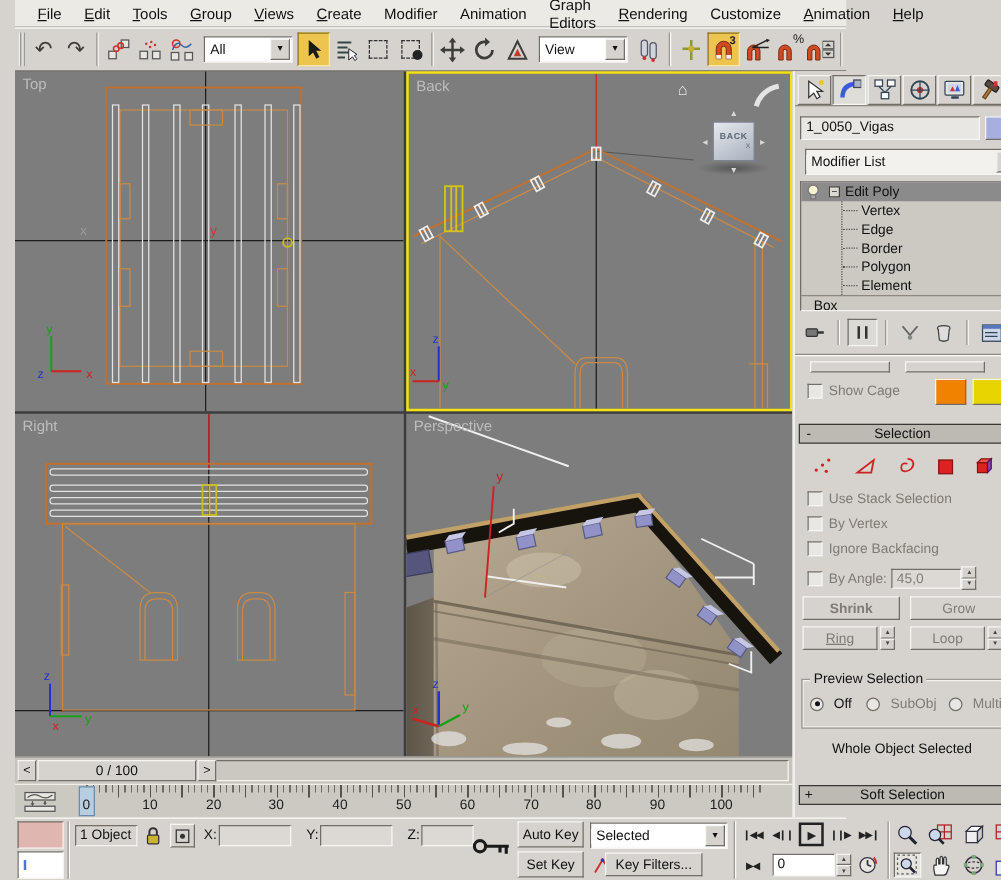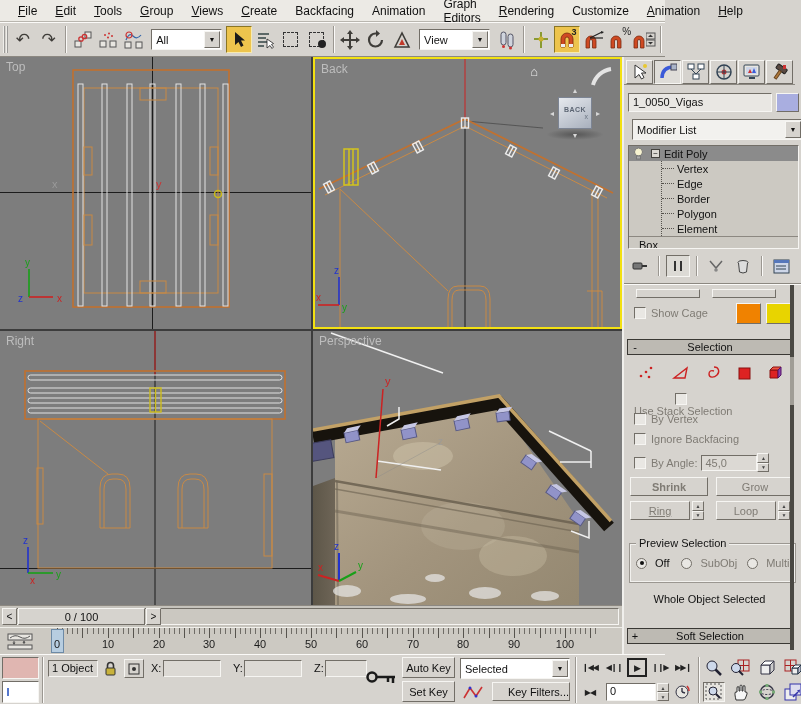--- a/index.html
+++ b/index.html
@@ -1,18 +1,18 @@
 <!DOCTYPE html>
 <html><head>
 <meta charset="utf-8">
 <style>
   * { margin:0; padding:0; box-sizing:border-box; }
   html,body { width:801px; height:704px; overflow:hidden; }
   body { font-family:"Liberation Sans", sans-serif; font-size:11px; color:#111; background:#d6d3ce; }
-  #app { position:relative; width:665px; height:704px; background:#d6d3ce; }
+  #app { position:relative; width:665px; height:704px; background:#d6d3ce;margin-left:12px; }
 
   
   .raised  { border:1px solid; border-color:#f6f5f2 #726e67 #726e67 #f6f5f2; background:#d6d3ce; }
   .sunken  { border:1px solid; border-color:#726e67 #f6f5f2 #f6f5f2 #726e67; }
   .vsep { width:2px; align-self:stretch; margin:3px 3px; border-left:1px solid #9b9791; border-right:1px solid #fbfaf8; }
 
   
   #menubar { height:22px; background:#eceae5; border-bottom:1px solid #b9b6af; display:flex; align-items:center; padding-left:10px; gap:2px; }
   #menubar .mitem { display:inline-block; padding:2px 8px; font-size:12px; cursor:default; }
   .ulf::first-letter { text-decoration:underline; }
@@ -116,21 +116,21 @@
 
 <div id="app">
 
   <div id="menubar">
     <span class="mitem ulf">File</span>
     <span class="mitem ulf">Edit</span>
     <span class="mitem ulf">Tools</span>
     <span class="mitem ulf">Group</span>
     <span class="mitem ulf">Views</span>
     <span class="mitem ulf">Create</span>
-    <span class="mitem">Backfacing</span>
+    <span class="mitem">Modifier</span>
     <span class="mitem">Animation</span>
     <span class="mitem">Graph Editors</span>
     <span class="mitem ulf">Rendering</span>
     <span class="mitem">Customize</span>
     <span class="mitem ulf">Animation</span>
     <span class="mitem ulf">Help</span>
   </div>
 
   <div id="toolbar">
     <div class="handle"></div>
@@ -725,21 +725,21 @@
         <svg width="15" height="15">
             <rect x="2" y="2" width="11" height="11" fill="#dd2222" stroke="#881111"></rect>
           </svg>
         <svg width="18" height="16">
             <polygon points="2,5 10,5 10,13 2,13" fill="#dd2222" stroke="#881111"></polygon>
             <polygon points="2,5 5,2 13,2 10,5" fill="#ee5544" stroke="#881111"></polygon>
             <polygon points="10,5 13,2 13,10 10,13" fill="#8844aa" stroke="#551166"></polygon>
           </svg>
       </div>
 
-      <div class="crow" style="top:336px;flex-direction:column;">
+      <div class="crow" style="top:336px;">
         <span class="cbx"></span>
         <span class="gray">Use Stack Selection</span>
       </div>
       <div class="crow" style="top:356px;">
         <span class="cbx"></span>
         <span class="gray">By Vertex</span>
       </div>
       <div class="crow" style="top:376px;">
         <span class="cbx"></span>
         <span class="gray">Ignore Backfacing</span>
@@ -839,21 +839,21 @@
 
     <div class="combo" style="position:absolute; left:460px; top:3px; width:110px; margin:0;">
       <span class="cval">Selected</span>
       <span class="carr">▼</span>
     </div>
     <svg width="22" height="18" style="position:absolute; left:462px; top:29px;">
         <polyline points="2,14 8,4 14,12 20,3" fill="none" stroke="#c33" stroke-width="1.6"></polyline>
         <circle cx="8" cy="4" r="1.5" fill="#33c"></circle>
         <circle cx="14" cy="12" r="1.5" fill="#33c"></circle>
       </svg>
-    <div class="sbtnw raised" style="left:492px; top:27px; width:78px; height:19px;justify-content:flex-end;">
+    <div class="sbtnw raised" style="left:472px; top:27px; width:78px; height:19px;">
         <span>Key Filters...</span>
       </div>
 
     <div style="position:absolute; left:575px; top:2px; height:46px; border-left:1px solid #9b9791; border-right:1px solid #fbfaf8;"></div>
 
     <div class="pbk" style="left:580px;">
         <span>❙◀◀</span>
       </div>
     <div class="pbk" style="left:604px;">
         <span>◀❙❙</span>

